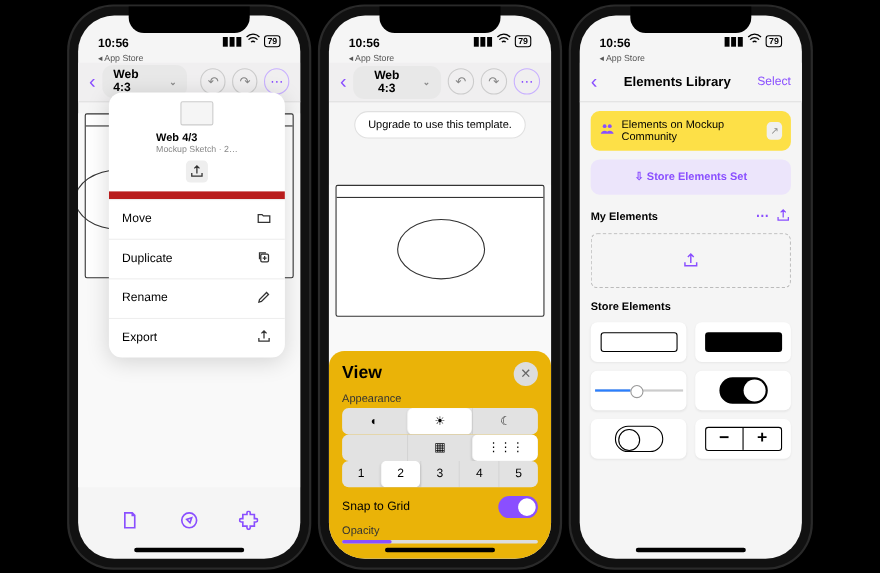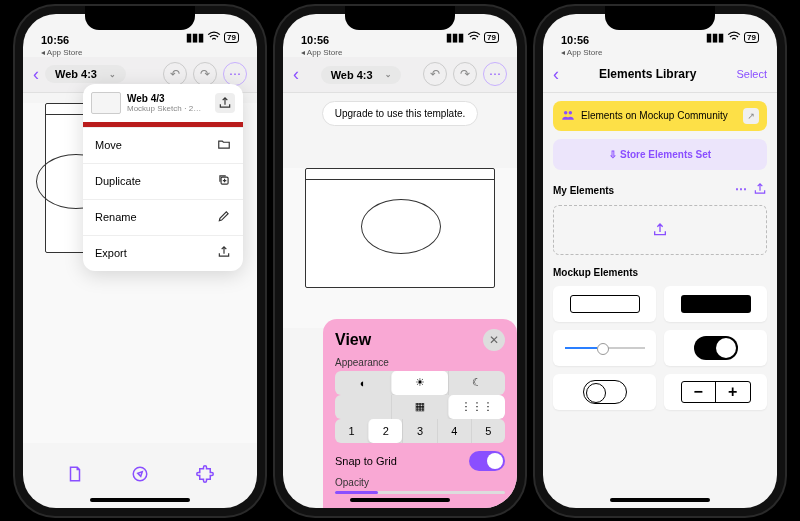--- a/index.html
+++ b/index.html
@@ -1,18 +1,18 @@
 <!DOCTYPE html>
 <html><head>
 <meta charset="utf-8">
 <style>
 * { box-sizing: border-box; margin: 0; padding: 0; font-family: -apple-system, Helvetica, Arial, sans-serif; }
 body { background: #000; width: 800px; height: 521px; display: flex; justify-content: center; align-items: center; gap: 10px; }
 
-.phone { width: 250px; height: 510px; background: #111; border-radius: 40px; padding: 8px; position: relative; box-shadow: 0 0 0 2px #2a2a2a; }
+.phone { width: 218px; height: 510px; background: #111; border-radius: 40px; padding: 8px; position: relative; box-shadow: 0 0 0 2px #2a2a2a; }
 .phone-inner { width: 100%; height: 100%; background: #f5f5f5; border-radius: 33px; overflow: hidden; position: relative; }
 .notch { position: absolute; top: 0; left: 50%; transform: translateX(-50%); width: 110px; height: 24px; background: #000; border-radius: 0 0 14px 14px; z-index: 100; }
 .home-ind { position: absolute; bottom: 6px; left: 50%; transform: translateX(-50%); width: 100px; height: 4px; background: #000; border-radius: 2px; z-index: 100; }
 
 .status-bar { height: 34px; display: flex; justify-content: space-between; align-items: flex-end; padding: 0 18px 2px 18px; font-size: 11px; font-weight: 600; color: #000; }
 .status-right { display: flex; align-items: center; gap: 3px; }
 .breadcrumb { font-size: 8px; padding: 0 18px; color: #555; }
 
 .topbar { background: #f0eff0; height: 36px; display: flex; align-items: center; padding: 0 10px; gap: 6px; border-bottom: 1px solid #e0e0e0; }
 .topbar .back { color: #8a4fff; font-size: 18px; font-weight: 300; }
@@ -22,36 +22,36 @@
 .topbar .tbtn.accent { color: #8a4fff; border-color: #c8b0ff; }
 .topbar .sel { color:#8a4fff; font-size:11px; font-weight:500; }
 
 .canvas-area { background: #f9f9f9; position: relative; }
 .canvas-frame { margin: 10px auto; width: 190px; height: 150px; border: 1px solid #333; border-radius: 2px; background: #fff; position: relative; }
 .canvas-frame::before { content:""; position:absolute; top:0; left:0; right:0; height:10px; border-bottom:1px solid #333; }
 .canvas-frame.small { height: 120px; margin-top:42px; }
 .ellipse { position: absolute; width: 80px; height: 55px; border: 1px solid #333; border-radius: 50%; }
 
 .dropdown { position: absolute; top: 70px; right: 14px; width: 160px; background: #fff; border-radius: 12px; box-shadow: 0 4px 20px rgba(0,0,0,.15); overflow: hidden; z-index: 50; }
-.dd-head { display: flex; align-items: center; padding: 8px; gap: 6px; border-bottom: 5px solid #b91c1c; }
+.dd-head { display: flex; align-items: center; padding: 8px; gap: 6px; border-bottom: 7px solid #b91c1c; flex-direction: column; }
 .dd-thumb { width: 30px; height: 22px; border: 1px solid #ccc; border-radius: 2px; background:#f5f5f5; }
 .dd-head-t { flex: 1; }
 .dd-title { font-size: 10px; font-weight: 600; }
 .dd-sub { font-size: 8px; color: #888; }
 .dd-share { width:20px; height:20px; background:#eee; border-radius:4px; display:flex; align-items:center; justify-content:center; font-size:10px; }
 .dd-item { display: flex; justify-content: space-between; align-items: center; padding: 9px 12px; font-size: 11px; border-top: 1px solid #eee; }
 .dd-item:first-of-type { border-top: none; }
 .dd-item .ic { font-size: 12px; color: #333; }
 
 .bottom-toolbar { position: absolute; bottom: 14px; left: 0; right: 0; height: 36px; display: flex; justify-content: space-around; align-items: center; padding: 0 20px; }
 .bottom-toolbar .bt { color: #8a4fff; font-size: 16px; }
 
 .banner { margin: 8px auto; background: #fff; border: 1px solid #e0e0e0; border-radius: 14px; padding: 6px 12px; font-size: 10px; width: fit-content; }
 
-.panel { position: absolute; bottom: 0; left: 0; right: 0; background: #f9a8d4; border-radius: 14px 14px 0 0; padding: 10px 12px 14px; margin-left: 40px; }
+.panel { position: absolute; bottom: 0; left: 0; right: 0; background: #eab308; border-radius: 14px 14px 0 0; padding: 10px 12px 14px; }
 .panel-head { display: flex; justify-content: space-between; align-items: center; margin-bottom: 6px; }
 .panel-head h2 { font-size: 16px; font-weight: 700; }
 .panel-close { width: 22px; height: 22px; background: #ddd; border-radius: 50%; display: flex; align-items: center; justify-content: center; font-size: 12px; color: #666; }
 .panel-label { font-size: 10px; color: #333; margin: 6px 0 3px; }
 .seg { display: flex; background: #e2e2e2; border-radius: 6px; overflow: hidden; height: 24px; }
 .seg div { flex: 1; display: flex; align-items: center; justify-content: center; font-size: 11px; border-left:1px solid rgba(0,0,0,.06); }
 .seg div:first-child { border-left:none; }
 .seg div.active { background: #fff; border-radius: 5px; box-shadow: 0 1px 2px rgba(0,0,0,.1); }
 .panel-row { display: flex; justify-content: space-between; align-items: center; margin-top: 8px; font-size: 11px; }
 .toggle { width: 36px; height: 20px; background: #8a4fff; border-radius: 10px; position: relative; }
@@ -316,21 +316,21 @@
           </span>
         </span>
       </div>
       <div class="dashed">
         <svg width="16" height="16" viewBox="0 0 24 24" fill="none" stroke="#8a4fff" stroke-width="2">
             <path d="M12 3v12M8 7l4-4 4 4M4 14v5h16v-5"></path>
           </svg>
       </div>
 
       <div class="sec-head">
-        <span>Mockup Elements</span>
+        <span>Store Elements</span>
       </div>
       <div class="el-grid">
         <div class="el-card">
             <div class="el-btn-outline"></div>
           </div>
         <div class="el-card">
             <div class="el-btn-solid"></div>
           </div>
         <div class="el-card">
             <div class="el-slider"></div>

